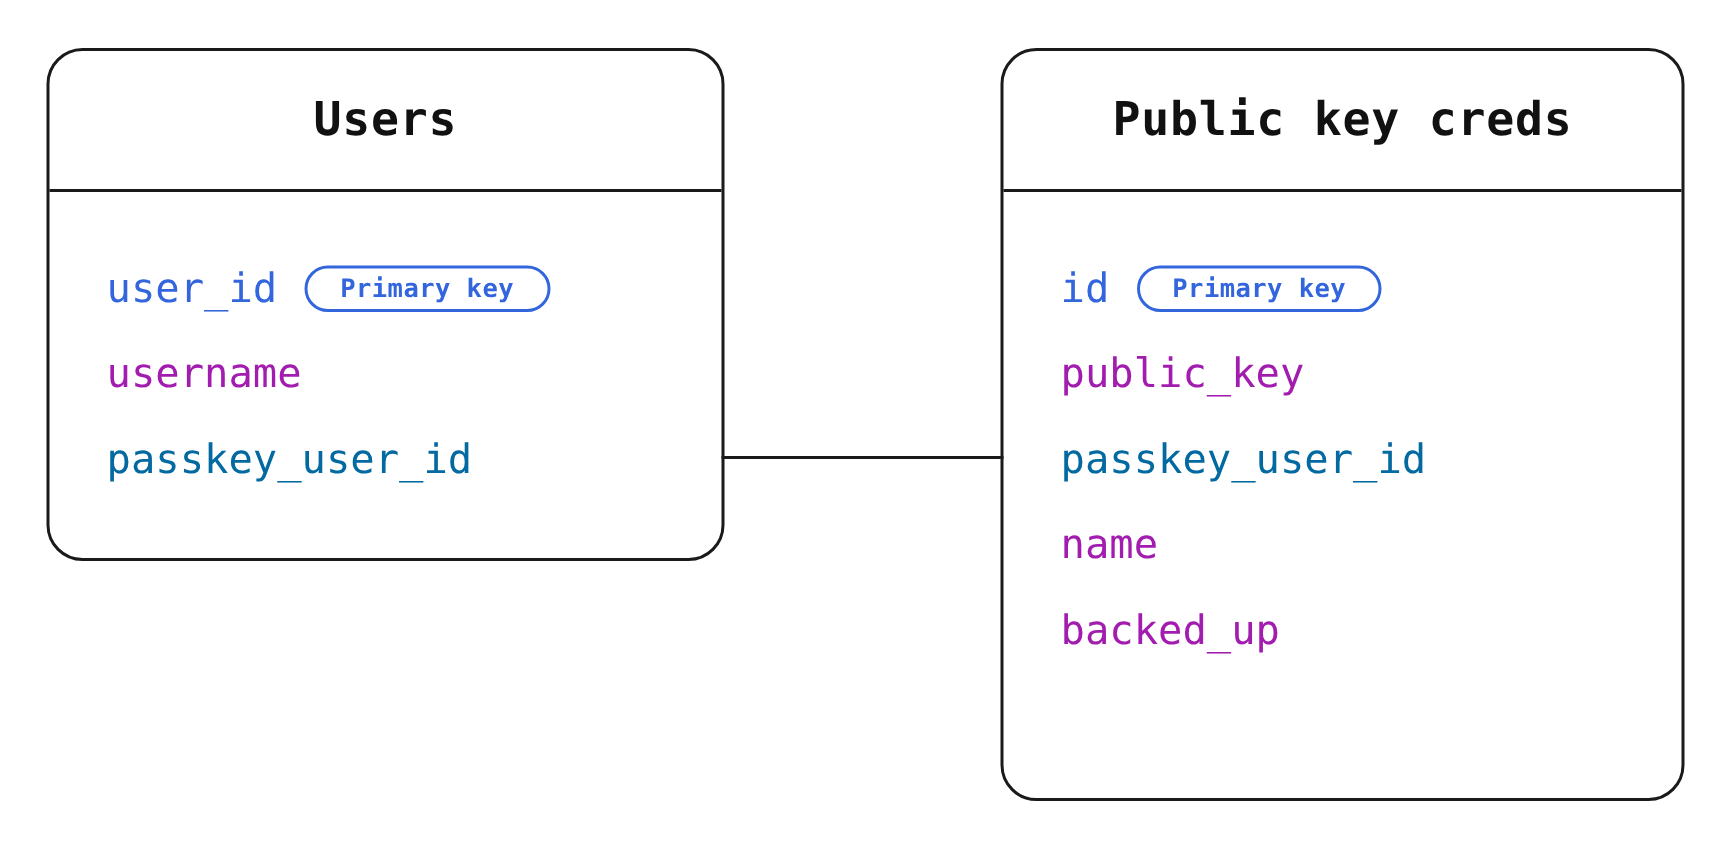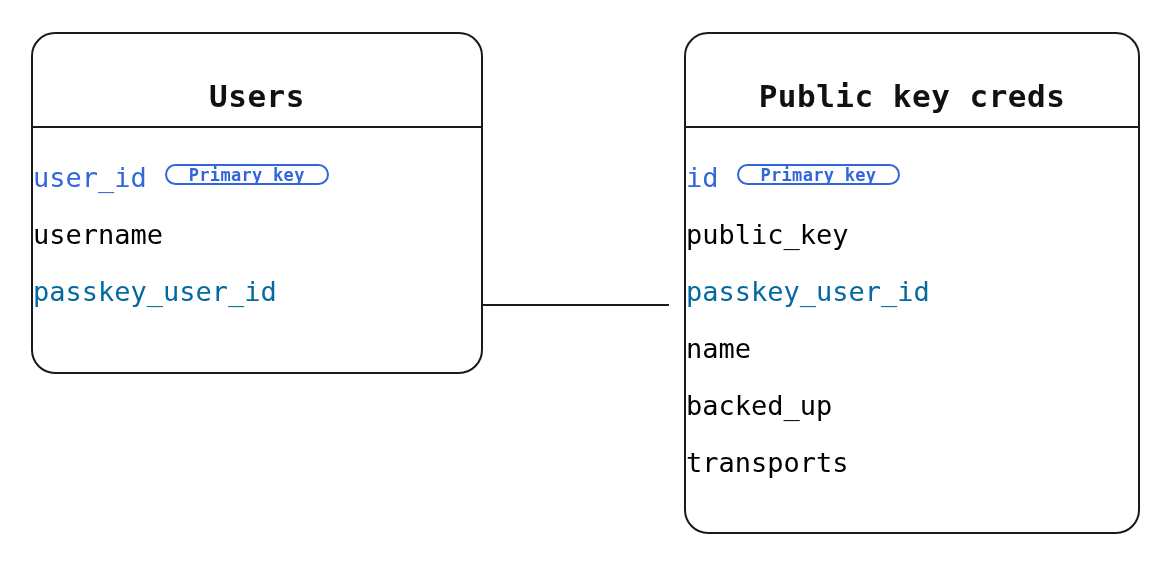--- a/index.html
+++ b/index.html
@@ -31,28 +31,27 @@
     left: 31px;
     top: 32px;
     width: 452px;
     height: 342px;
   }
   #entity-pubkey {
     left: 667px;
     top: 32px;
     width: 456px;
     height: 502px;
-    margin-left: 17px;
   }
 
   .entity-title {
     position: absolute;
     left: 0;
     right: 0;
-    top: 16px;
+    top: 0;
     height: 92px;
     display: flex;
     align-items: center;
     justify-content: center;
     font-family: "DejaVu Sans Mono", "Liberation Mono", monospace;
     font-weight: bold;
     font-size: 31px;
     letter-spacing: 0.5px;
     color: #111111;
     white-space: nowrap;
@@ -70,46 +69,47 @@
   .field-list {
     position: absolute;
     left: 0;
     right: 0;
     top: 92px;
     padding-top: 38px;
   }
 
   .field-row {
     display: flex;
-    align-items: flex-start;
+    align-items: center;
     height: 57px;
+    padding-left: 38px;
     box-sizing: border-box;
   }
 
   .field-name {
     font-family: "DejaVu Sans Mono", "Liberation Mono", monospace;
     font-size: 27px;
     line-height: 1;
-    color: #000000;
+    color: #a21caf;
     white-space: nowrap;
   }
   .field-name.pk {
     color: #3366dd;
   }
   .field-name.fk {
     color: #0369a1;
   }
 
   .badge {
     display: inline-flex;
     align-items: center;
     justify-content: center;
     margin-left: 18px;
     padding: 0 22px;
-    height: 21px;
+    height: 31px;
     box-sizing: border-box;
     border: 2px solid #3366dd;
     border-radius: 16px;
     background: #ffffff;
     font-family: "DejaVu Sans Mono", "Liberation Mono", monospace;
     font-weight: bold;
     font-size: 17px;
     letter-spacing: 0.3px;
     color: #3366dd;
     white-space: nowrap;
@@ -160,21 +160,18 @@
         </div>
         <div class="field-row">
           <span class="field-name fk">passkey_user_id</span>
         </div>
         <div class="field-row">
           <span class="field-name">name</span>
         </div>
         <div class="field-row">
           <span class="field-name">backed_up</span>
         </div>
-        <div class="field-row">
-          <span class="field-name">transports</span>
-        </div>
       </div>
   </div>
 
   <div id="relation-line"></div>
 
 </div>
 
 </body></html>

